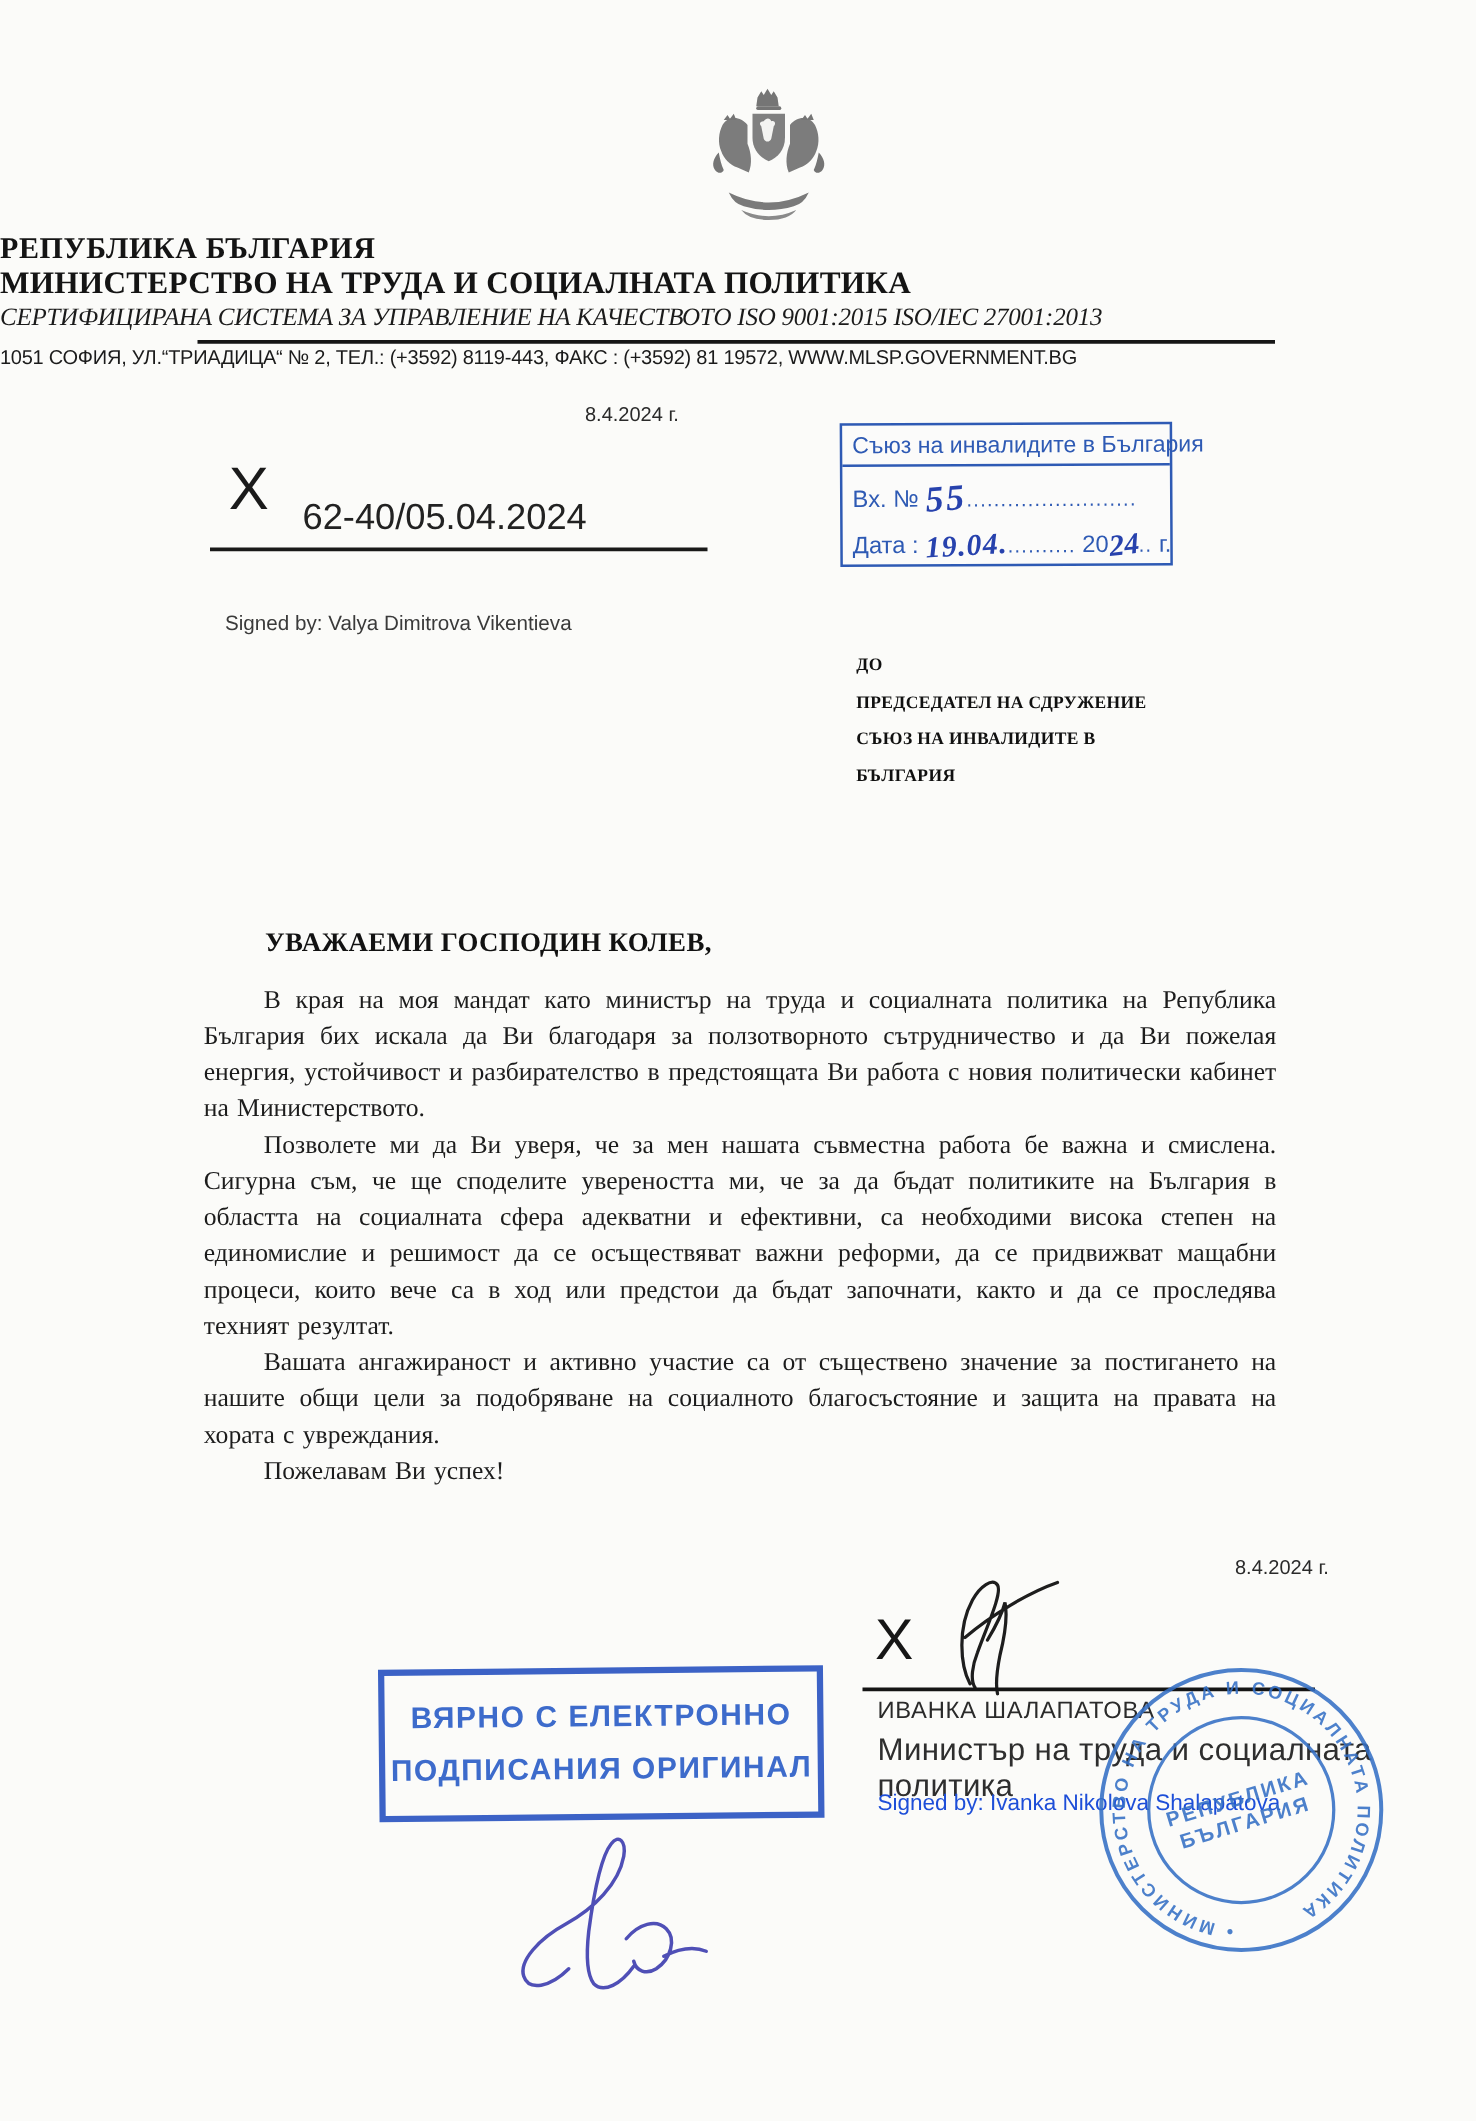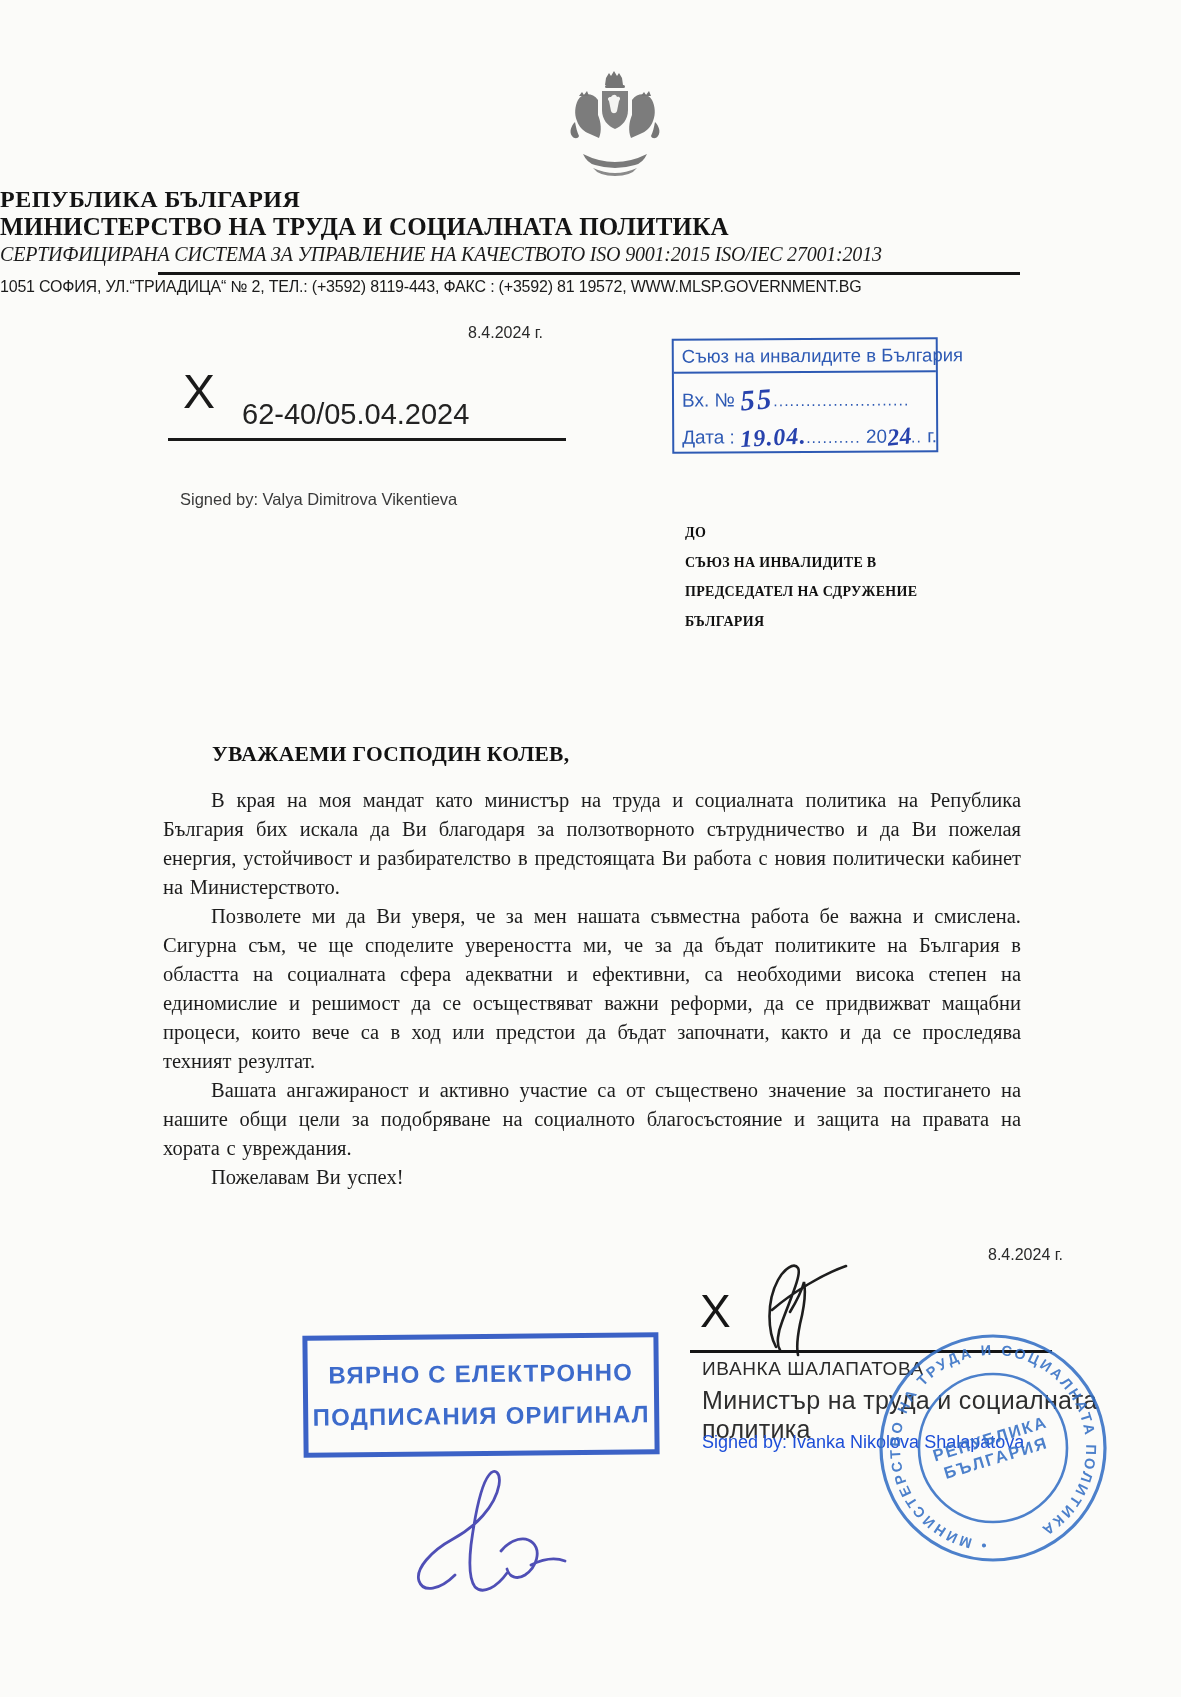--- a/index.html
+++ b/index.html
@@ -112,22 +112,22 @@
     <div class="row">
       <span>Дата :</span>
       <span class="hw hw1904">19.04.</span><span class="dots">..........</span>
       <span>20</span><span class="hw hw24">24</span><span class="dots">..</span>
       <span>г.</span>
     </div>
   </div>
 
   <div class="abs recipient">
     <div>ДО</div>
+    <div>ПРЕДСЕДАТЕЛ НА СДРУЖЕНИЕ</div>
     <div>СЪЮЗ НА ИНВАЛИДИТЕ В</div>
-    <div>ПРЕДСЕДАТЕЛ НА СДРУЖЕНИЕ</div>
     <div>БЪЛГАРИЯ</div>
   </div>
 
   <div class="abs salutation">УВАЖАЕМИ ГОСПОДИН КОЛЕВ,</div>
   <div class="abs body-text">
     <p>В края на моя мандат като министър на труда и социалната политика на Република България бих искала да Ви благодаря за ползотворното сътрудничество и да Ви пожелая енергия, устойчивост и разбирателство в предстоящата Ви работа с новия политически кабинет на Министерството.</p>
     <p>Позволете ми да Ви уверя, че за мен нашата съвместна работа бе важна и смислена. Сигурна съм, че ще споделите увереността ми, че за да бъдат политиките на България в областта на социалната сфера адекватни и ефективни, са необходими висока степен на единомислие и решимост да се осъществяват важни реформи, да се придвижват мащабни процеси, които вече са в ход или предстои да бъдат започнати, както и да се проследява техният резултат.</p>
     <p>Вашата ангажираност и активно участие са от съществено значение за постигането на нашите общи цели за подобряване на социалното благосъстояние и защита на правата на хората с увреждания.</p>
     <p>Пожелавам Ви успех!</p>
   </div>

